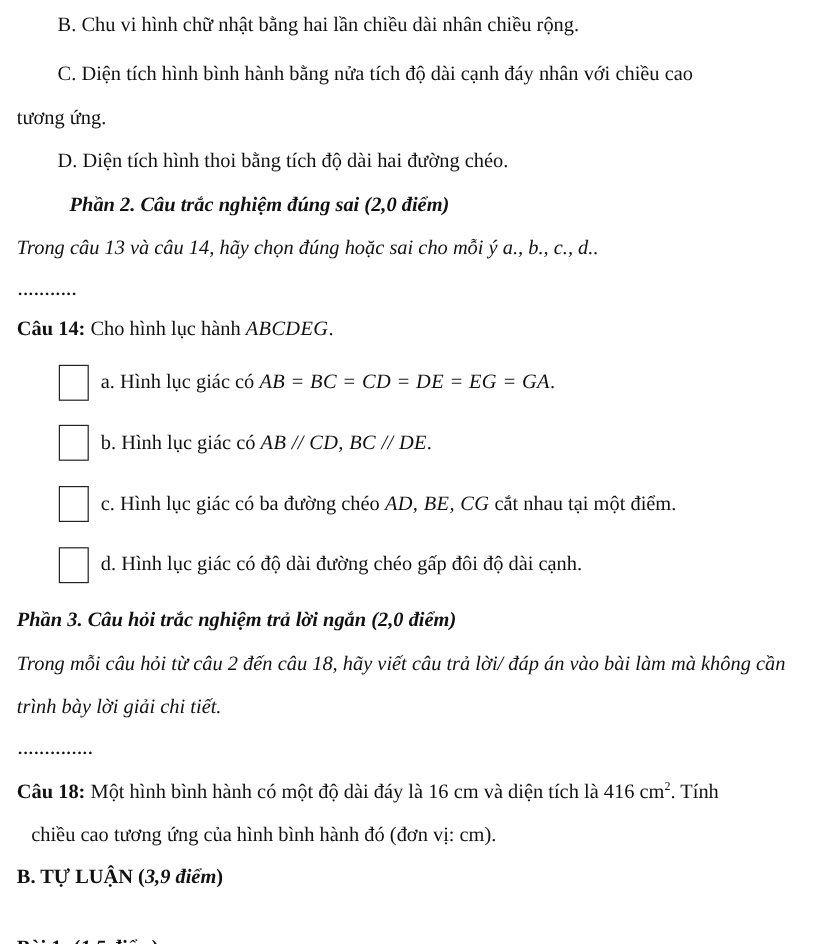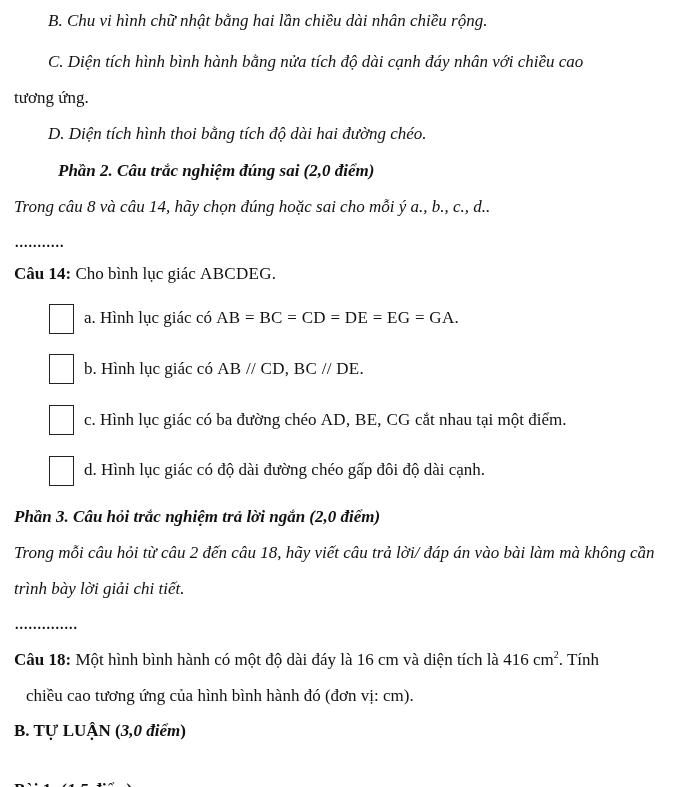--- a/index.html
+++ b/index.html
@@ -15,24 +15,24 @@
       font-family: "Liberation Serif", "DejaVu Serif", serif;
       color: #111111;
       font-size: 17px;
     }
     .line {
       position: absolute;
       left: 14px;
       white-space: nowrap;
       line-height: 22px;
     }
-    .indent { left: 48px; font-style: italic; }
+    .indent { left: 48px; }
     .bold { font-weight: bold; }
     .italic { font-style: italic; }
-    .math { letter-spacing: 0.3px; }
+    .math { font-style: italic; letter-spacing: 0.3px; }
     .dots {
       position: absolute;
       left: 15px;
       font-weight: bold;
       letter-spacing: 1px;
       line-height: 14px;
       font-size: 14px;
     }
     .checkbox {
       position: absolute;
@@ -54,25 +54,25 @@
   </style>
 </head>
 <body>
 
 <div class="line indent" style="top:10px;">B. Chu vi hình chữ nhật bằng hai lần chiều dài nhân chiều rộng.</div>
 <div class="line indent" style="top:51px;">C. Diện tích hình bình hành bằng nửa tích độ dài cạnh đáy nhân với chiều cao</div>
 <div class="line" style="top:87px;">tương ứng.</div>
 <div class="line indent" style="top:123px;">D. Diện tích hình thoi bằng tích độ dài hai đường chéo.</div>
 
 <div class="line bold italic" style="top:160px;margin-left:44px;">Phần 2. Câu trắc nghiệm đúng sai (2,0 điểm)</div>
-<div class="line italic" style="top:196px;">Trong câu 8 và câu 14, hãy chọn đúng hoặc sai cho mỗi ý a., b., c., d..</div>
+<div class="line italic" style="top:196px;">Trong câu 13 và câu 14, hãy chọn đúng hoặc sai cho mỗi ý a., b., c., d..</div>
 <div class="dots" style="top:236px;">...........</div>
 
 <div class="line" style="top:263px;">
-  <span class="bold">Câu 14:</span><span> Cho bình lục giác </span><span class="math">ABCDEG</span><span>.</span>
+  <span class="bold">Câu 14:</span><span> Cho hình lục hành </span><span class="math">ABCDEG</span><span>.</span>
 </div>
 
 <div class="checkbox" style="top:304px;"></div>
 <div class="opt" style="top:307px;text-align:center;">
   <span>a. Hình lục giác có </span><span class="math">AB = BC = CD = DE = EG = GA</span><span>.</span>
 </div>
 
 <div class="checkbox" style="top:354px;"></div>
 <div class="opt" style="top:358px;">
   <span>b. Hình lục giác có </span><span class="math">AB // CD, BC // DE</span><span>.</span>
@@ -92,17 +92,17 @@
 <div class="line italic" style="top:542px;">Trong mỗi câu hỏi từ câu 2 đến câu 18, hãy viết câu trả lời/ đáp án vào bài làm mà không cần</div>
 <div class="line italic" style="top:578px;">trình bày lời giải chi tiết.</div>
 <div class="dots" style="top:618px;">..............</div>
 
 <div class="line" style="top:649px;">
   <span class="bold">Câu 18:</span><span> Một hình bình hành có một độ dài đáy là 16 cm và diện tích là 416 cm</span><sup>2</sup><span>. Tính</span>
 </div>
 <div class="line" style="top:685px;margin-left:12px;">chiều cao tương ứng của hình bình hành đó (đơn vị: cm).</div>
 
 <div class="line" style="top:720px;">
-  <span class="bold">B. TỰ LUẬN (</span><span class="bold italic">3,0 điểm</span><span class="bold">)</span>
+  <span class="bold">B. TỰ LUẬN (</span><span class="bold italic">3,9 điểm</span><span class="bold">)</span>
 </div>
 <div class="line" style="top:756px;margin-top:23px;">
   <span class="bold">Bài 1: (</span><span class="bold italic">1,5 điểm</span><span class="bold">)</span>
 </div>
 
 </body></html>

